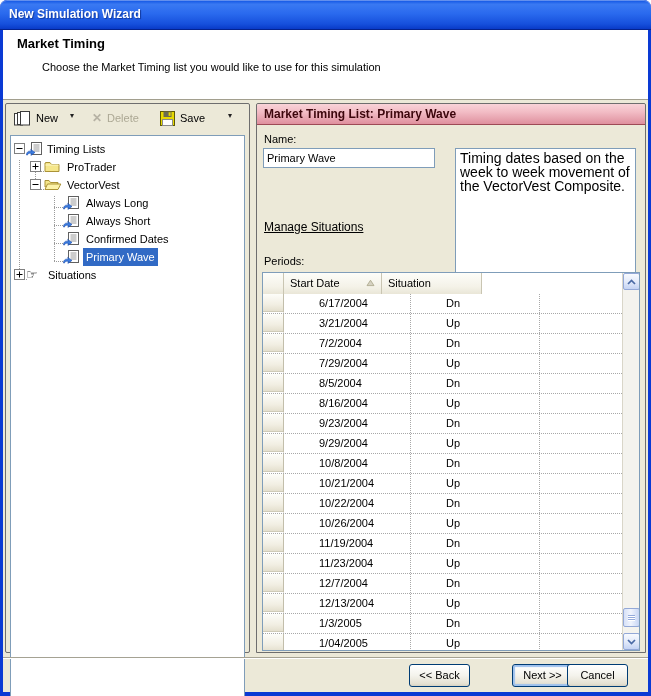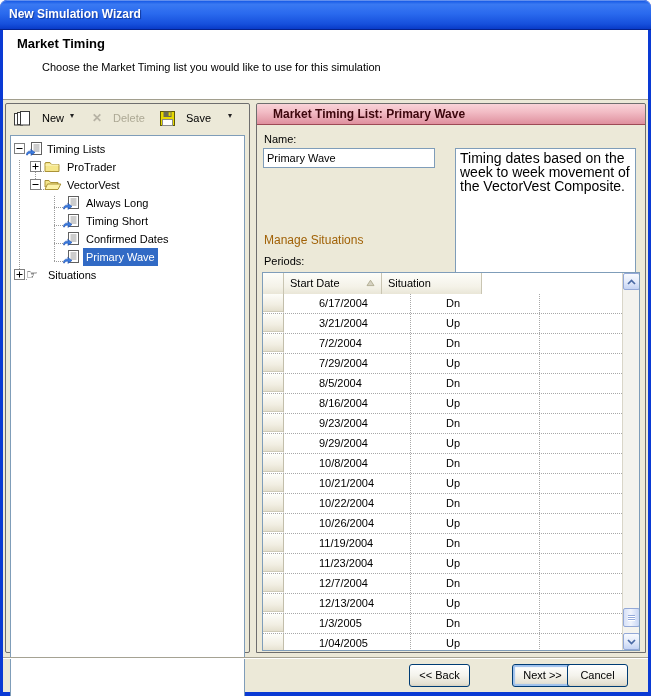--- a/index.html
+++ b/index.html
@@ -32,21 +32,21 @@
   }
   .page-title { position: absolute; left: 14px; top: 6px; font-size: 13px; font-weight: bold; }
   .page-subtitle { position: absolute; left: 39px; top: 31px; font-size: 11px; }
   
   .left-panel {
     position: absolute; left: 2px; top: 73px; width: 245px; height: 550px;
     border: 1px solid #6e6e6e; border-radius: 2px; background: #ece9d8;
   }
   .toolbar { position: absolute; left: 0; top: 0; width: 243px; height: 29px; }
   .tb-btn {
-    position: absolute; top: 4px; height: 20px; display: flex; align-items: center; gap: 11px;
+    position: absolute; top: 4px; height: 20px; display: flex; align-items: center; gap: 5px;
     padding: 0 2px; cursor: default; font-size: 11px;
   }
   .tb-btn.disabled { color: #aca894; }
   .tb-arrow { position: absolute; top: 8px; font-size: 8px; color: #222; line-height: 8px; }
   .x-glyph { font-size: 12px; font-weight: bold; color: #b6b2a4; line-height: 12px; }
   
   .treebox {
     position: absolute; left: 4px; top: 31px; width: 235px; height: 620px;
     background: #fff; border: 1px solid #7f9db9; overflow: hidden;
   }
@@ -78,36 +78,36 @@
   
   .right-panel {
     position: absolute; left: 253px; top: 73px; width: 390px; height: 550px;
     border: 1px solid #6e6e6e; border-radius: 2px 2px 0 0; background: #ece9d8;
   }
   .pink-header {
     position: absolute; left: 0; top: 0; width: 388px; height: 21px;
     background: linear-gradient(180deg, #f9d3d8 0%, #f2bcc5 40%, #df909e 100%);
     border-bottom: 1px solid #9d4a56; border-radius: 2px 2px 0 0;
     font-size: 12px; font-weight: bold; color: #3c060c;
-    line-height: 20px; padding-left: 16px;
+    line-height: 20px; padding-left: 7px;
   }
   .lbl { position: absolute; font-size: 11px; }
   .name-input {
     position: absolute; left: 6px; top: 44px; width: 172px; height: 20px;
     border: 1px solid #7f9db9; background: #fff; font-family: "Liberation Sans", sans-serif;
     font-size: 11px; padding: 0 3px; color: #000;
   }
   .comments-box {
     position: absolute; left: 198px; top: 44px; width: 181px; height: 128px;
     border: 1px solid #7f9db9; background: #fff;
     font-size: 14px; line-height: 14px; padding: 2px 4px; overflow: hidden;
   }
   .manage-link {
-    position: absolute; left: 7px; top: 129px; color: #a16207;
-    font-size: 12px; cursor: pointer;
+    position: absolute; left: 7px; top: 116px; color: #000000;
+    text-decoration: underline; font-size: 12px; cursor: pointer;
   }
   
   .ptable {
     position: absolute; left: 5px; top: 168px; width: 378px; height: 379px;
     border: 1px solid #7f9db9; background: #fff; overflow: hidden;
   }
   .phead { position: absolute; left: 0; top: 0; width: 359px; height: 21px; display: flex; }
   .hcell {
     background: linear-gradient(180deg, #fdfdf9 0%, #f4f2e8 55%, #e4e0ce 100%);
     border-right: 1px solid #c9c5b2; border-bottom: 1px solid #b3af9b;
@@ -276,21 +276,21 @@
 
           <div class="trowt">
             <svg class="t-icon" style="left:52px;" width="16" height="14" viewBox="0 0 16 14">
               <rect x="5.5" y="0.5" width="10" height="12" fill="#fff" stroke="#606060"></rect>
               <line x1="7.5" y1="3" x2="13.5" y2="3" stroke="#9a9a9a"></line>
                 <line x1="7.5" y1="5" x2="13.5" y2="5" stroke="#9a9a9a"></line>
               <line x1="7.5" y1="7" x2="13.5" y2="7" stroke="#9a9a9a"></line>
                 <line x1="7.5" y1="9" x2="13.5" y2="9" stroke="#9a9a9a"></line>
               <path d="M0.5 13 C0.5 9.5 3 8.6 5.2 9.4 L4.7 7.4 L9 10.4 L4.9 13.4 L5.3 11.4 C3 10.8 1.6 11.6 1.6 13 Z" fill="#3b7ce0" stroke="#1c4fae" stroke-width="0.6"></path>
             </svg>
-            <span class="t-label" style="left:72px;">Timing Short</span>
+            <span class="t-label" style="left:72px;">Always Short</span>
           </div>
 
           <div class="trowt">
             <svg class="t-icon" style="left:52px;" width="16" height="14" viewBox="0 0 16 14">
               <rect x="5.5" y="0.5" width="10" height="12" fill="#fff" stroke="#606060"></rect>
               <line x1="7.5" y1="3" x2="13.5" y2="3" stroke="#9a9a9a"></line>
                 <line x1="7.5" y1="5" x2="13.5" y2="5" stroke="#9a9a9a"></line>
               <line x1="7.5" y1="7" x2="13.5" y2="7" stroke="#9a9a9a"></line>
                 <line x1="7.5" y1="9" x2="13.5" y2="9" stroke="#9a9a9a"></line>
               <path d="M0.5 13 C0.5 9.5 3 8.6 5.2 9.4 L4.7 7.4 L9 10.4 L4.9 13.4 L5.3 11.4 C3 10.8 1.6 11.6 1.6 13 Z" fill="#3b7ce0" stroke="#1c4fae" stroke-width="0.6"></path>

